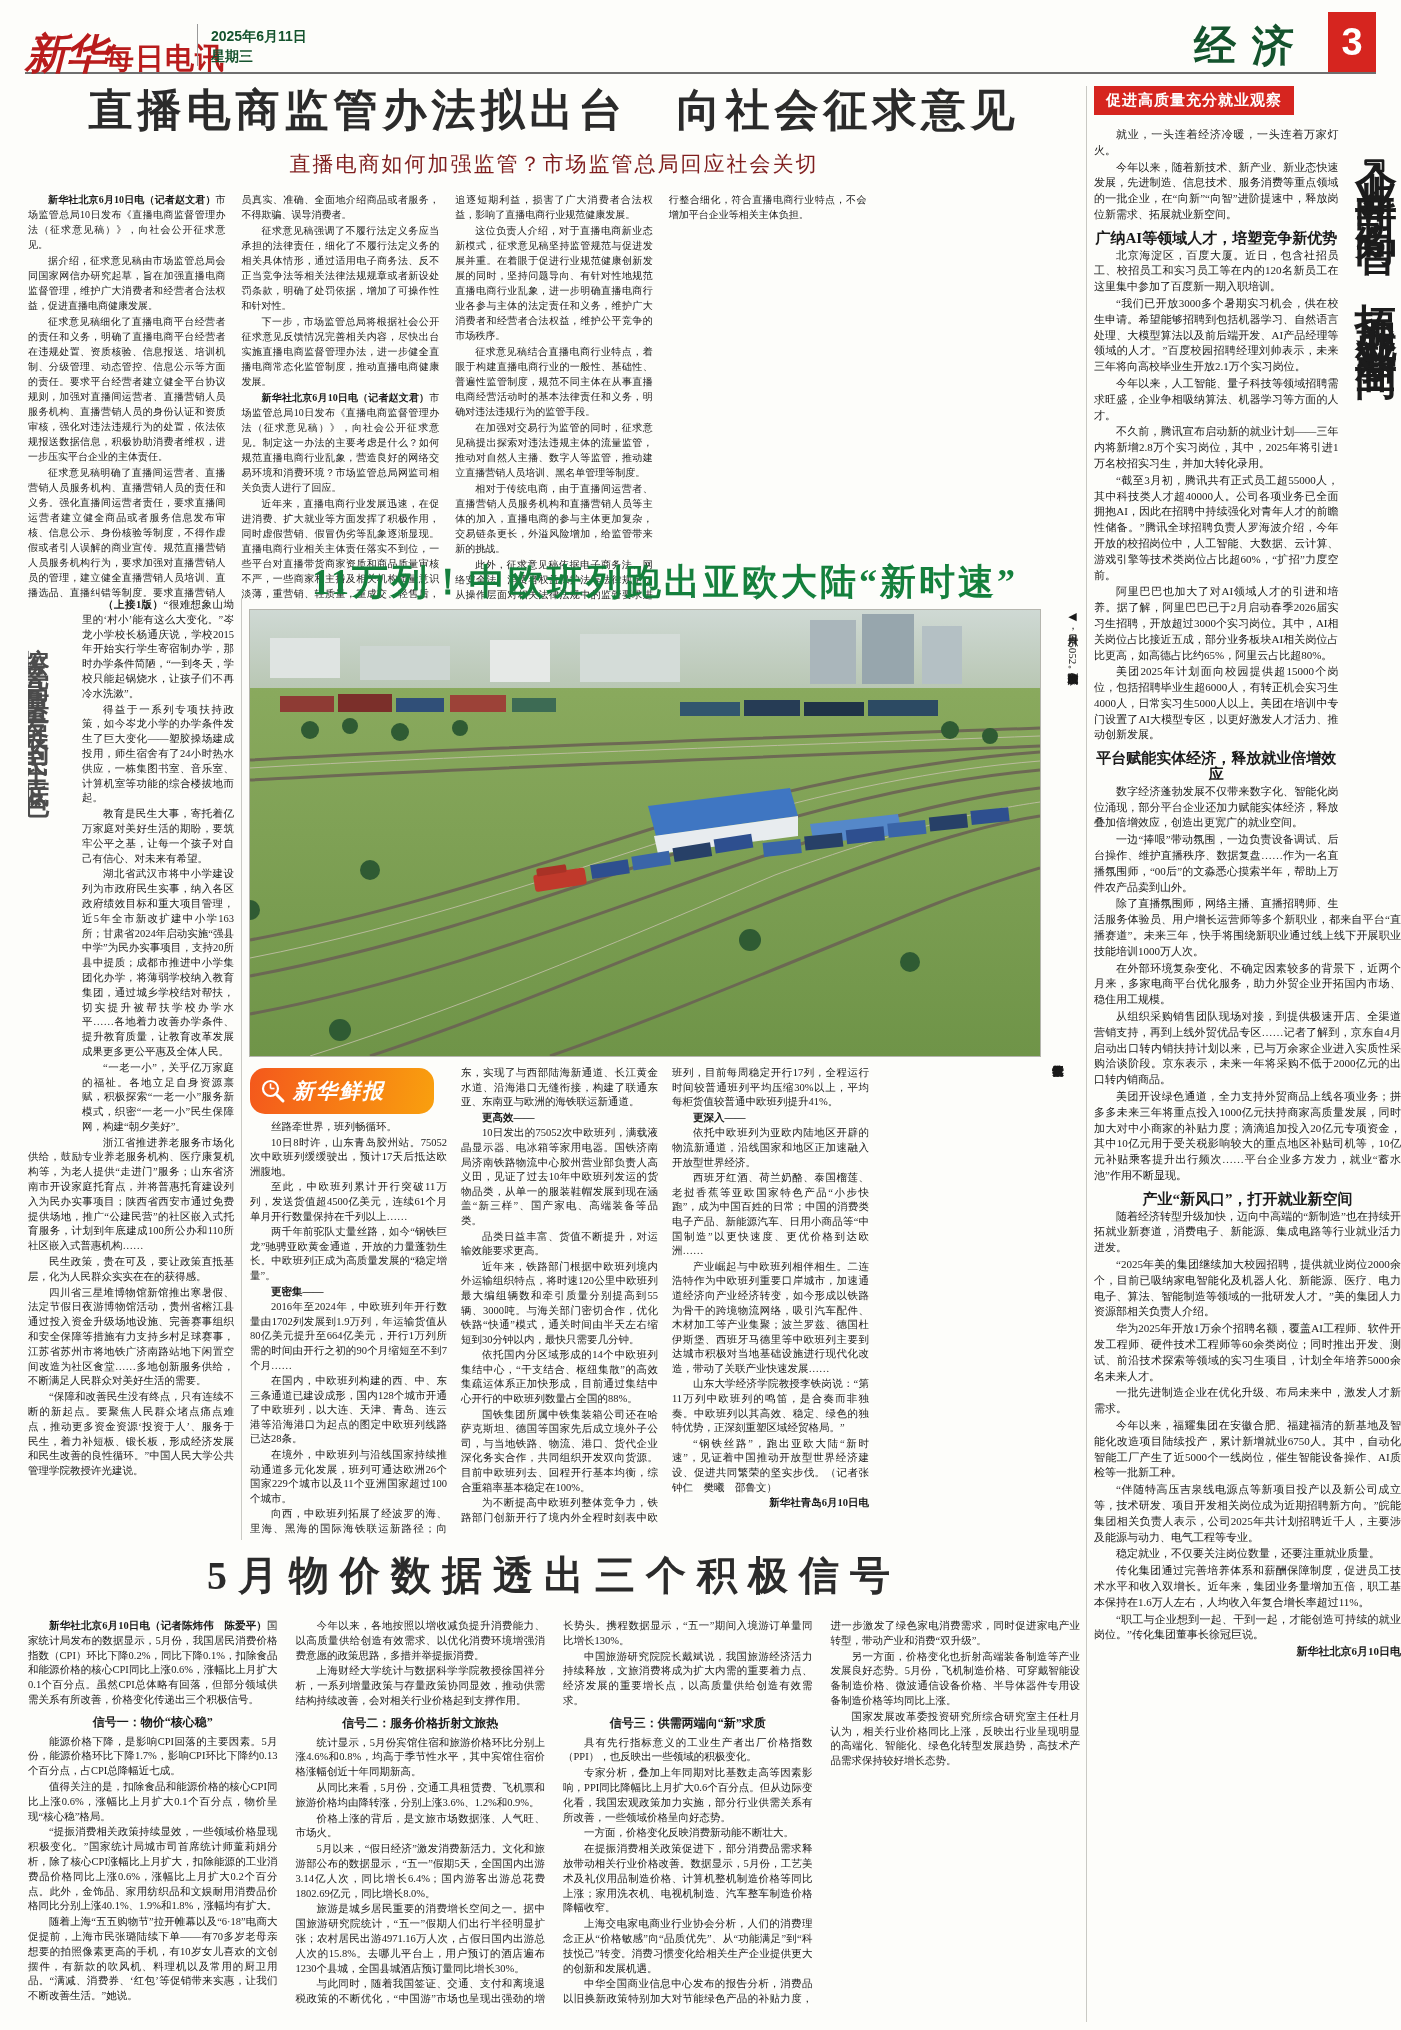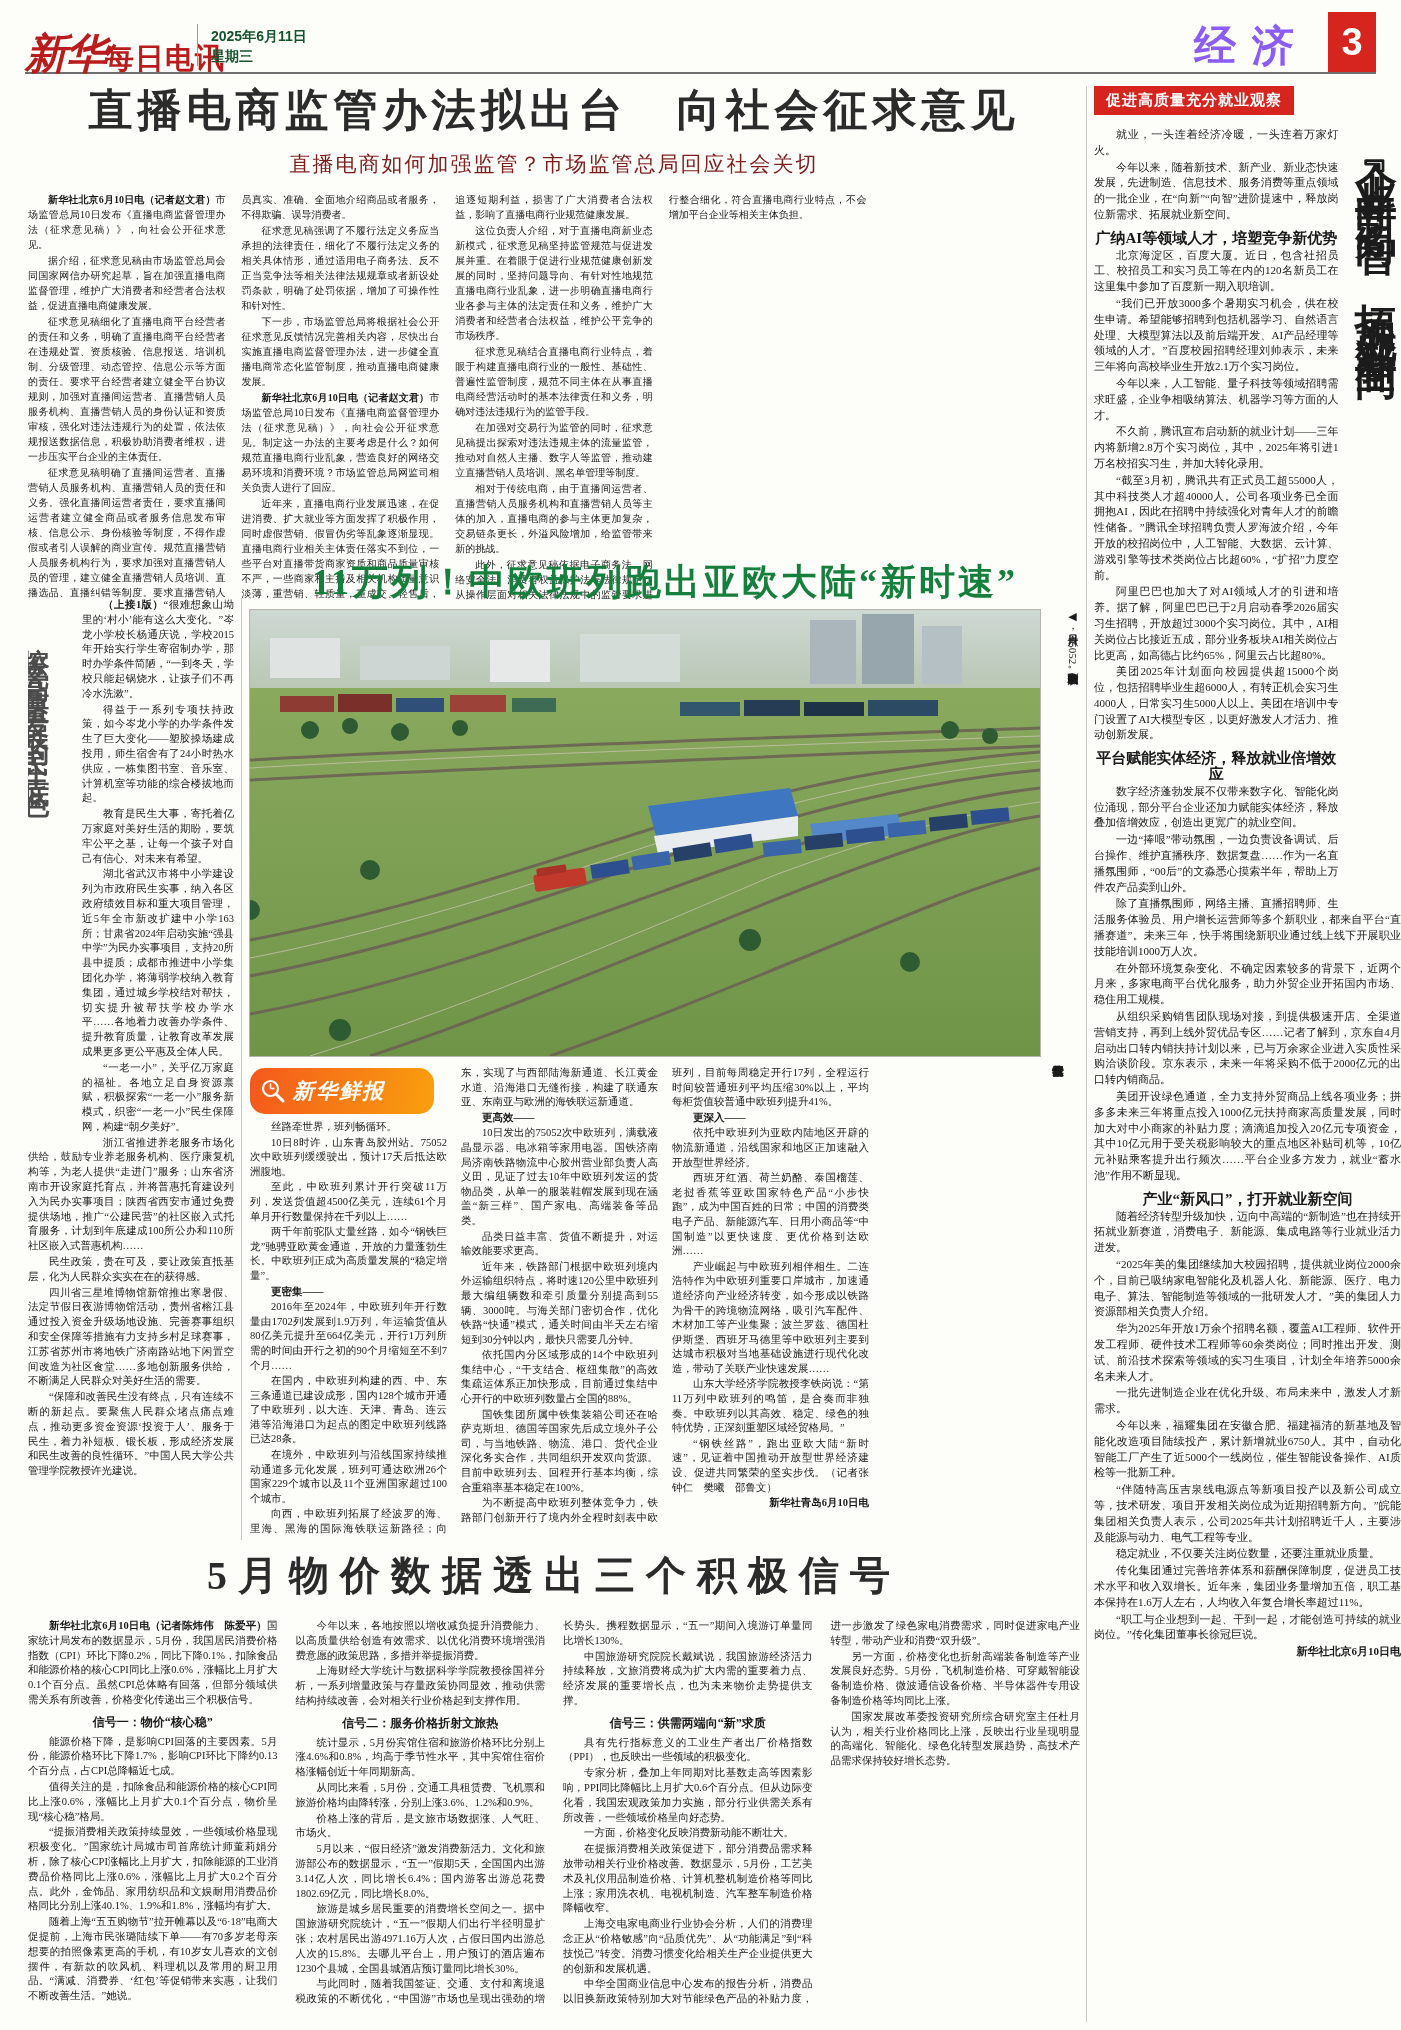--- a/index.html
+++ b/index.html
@@ -12,21 +12,21 @@
   
   .hdr { position:absolute; left:25px; top:10px; width:1351px; height:64px;
          border-bottom:2px solid #6f6f6f; }
   .masthead { position:absolute; left:0; top:16px; color:#b91c1c; white-space:nowrap; }
   .logo-xh { font-size:42px; font-weight:900; font-style:italic; letter-spacing:-2px; }
   .logo-mr { font-size:29px; font-weight:900; letter-spacing:1px; }
   .hdr-div { position:absolute; left:172px; top:14px; height:42px; border-left:1px solid #9a9a9a; }
   .hdr-date { position:absolute; left:186px; top:16px; font-size:14px; font-weight:700;
               line-height:20px; font-family:"Liberation Sans",sans-serif; color:#14532d; }
   .hdr-section { position:absolute; right:66px; top:8px; font-size:42px; font-weight:900;
-                 color:#8b5cf6; letter-spacing:16px; }
+                 color:#14532d; letter-spacing:16px; }
   .hdr-page { position:absolute; right:0; top:2px; width:48px; height:60px; background:#d6251f;
               color:#fff; font-size:38px; font-weight:900; text-align:center; line-height:60px;
               font-family:"Liberation Sans",sans-serif; }
   
   .para { text-indent:2em; text-align:justify; }
   .para b { font-weight:700; }
   .t-sub { text-indent:0; text-align:center; font-weight:700; margin:5px 0; }
   .t-sub2 { font-weight:700; }
   .t-sig { text-indent:0; text-align:right; font-weight:700; }
   
@@ -326,21 +326,21 @@
         <p class="para t-p"><span>随着上海“五五购物节”拉开帷幕以及“6·18”电商大促提前，上海市民张璐陆续下单——有70多岁老母亲想要的拍照像素更高的手机，有10岁女儿喜欢的文创摆件，有新款的吹风机、料理机以及常用的厨卫用品。“满减、消费券、‘红包’等促销带来实惠，让我们不断改善生活。”她说。</span></p>
         <p class="para t-p"><span>今年以来，各地按照以增收减负提升消费能力、以高质量供给创造有效需求、以优化消费环境增强消费意愿的政策思路，多措并举提振消费。</span></p>
         <p class="para t-p"><span>上海财经大学统计与数据科学学院教授徐国祥分析，一系列增量政策与存量政策协同显效，推动供需结构持续改善，会对相关行业价格起到支撑作用。</span></p>
         <p class="para t-sub"><span>信号二：服务价格折射文旅热</span></p>
         <p class="para t-p"><span>统计显示，5月份宾馆住宿和旅游价格环比分别上涨4.6%和0.8%，均高于季节性水平，其中宾馆住宿价格涨幅创近十年同期新高。</span></p>
         <p class="para t-p"><span>从同比来看，5月份，交通工具租赁费、飞机票和旅游价格均由降转涨，分别上涨3.6%、1.2%和0.9%。</span></p>
         <p class="para t-p"><span>价格上涨的背后，是文旅市场数据涨、人气旺、市场火。</span></p>
         <p class="para t-p"><span>5月以来，“假日经济”激发消费新活力。文化和旅游部公布的数据显示，“五一”假期5天，全国国内出游3.14亿人次，同比增长6.4%；国内游客出游总花费1802.69亿元，同比增长8.0%。</span></p>
         <p class="para t-p"><span>旅游是城乡居民重要的消费增长空间之一。据中国旅游研究院统计，“五一”假期人们出行半径明显扩张；农村居民出游4971.16万人次，占假日国内出游总人次的15.8%。去哪儿平台上，用户预订的酒店遍布1230个县城，全国县城酒店预订量同比增长30%。</span></p>
         <p class="para t-p"><span>与此同时，随着我国签证、交通、支付和离境退税政策的不断优化，“中国游”市场也呈现出强劲的增长势头。携程数据显示，“五一”期间入境游订单量同比增长130%。</span></p>
-        <p class="para t-p"><span>中国旅游研究院院长戴斌说，我国旅游经济活力持续释放，文旅消费将成为扩大内需的重要着力点、经济发展的重要增长点，也为未来物价走势提供支撑。</span></p>
+        <p class="para t-p"><span>中国旅游研究院院长戴斌说，我国旅游经济活力持续释放，文旅消费将成为扩大内需的重要着力点、经济发展的重要增长点，以高质量供给创造有效需求。</span></p>
         <p class="para t-sub"><span>信号三：供需两端向“新”求质</span></p>
         <p class="para t-p"><span>具有先行指标意义的工业生产者出厂价格指数（PPI），也反映出一些领域的积极变化。</span></p>
         <p class="para t-p"><span>专家分析，叠加上年同期对比基数走高等因素影响，PPI同比降幅比上月扩大0.6个百分点。但从边际变化看，我国宏观政策加力实施，部分行业供需关系有所改善，一些领域价格呈向好态势。</span></p>
         <p class="para t-p"><span>一方面，价格变化反映消费新动能不断壮大。</span></p>
         <p class="para t-p"><span>在提振消费相关政策促进下，部分消费品需求释放带动相关行业价格改善。数据显示，5月份，工艺美术及礼仪用品制造价格、计算机整机制造价格等同比上涨；家用洗衣机、电视机制造、汽车整车制造价格降幅收窄。</span></p>
         <p class="para t-p"><span>上海交电家电商业行业协会分析，人们的消费理念正从“价格敏感”向“品质优先”、从“功能满足”到“科技悦己”转变。消费习惯变化给相关生产企业提供更大的创新和发展机遇。</span></p>
         <p class="para t-p"><span>中华全国商业信息中心发布的报告分析，消费品以旧换新政策特别加大对节能绿色产品的补贴力度，进一步激发了绿色家电消费需求，同时促进家电产业转型，带动产业和消费“双升级”。</span></p>
         <p class="para t-p"><span>另一方面，价格变化也折射高端装备制造等产业发展良好态势。5月份，飞机制造价格、可穿戴智能设备制造价格、微波通信设备价格、半导体器件专用设备制造价格等均同比上涨。</span></p>
         <p class="para t-p"><span>国家发展改革委投资研究所综合研究室主任杜月认为，相关行业价格同比上涨，反映出行业呈现明显的高端化、智能化、绿色化转型发展趋势，高技术产品需求保持较好增长态势。</span></p>
       </div>

